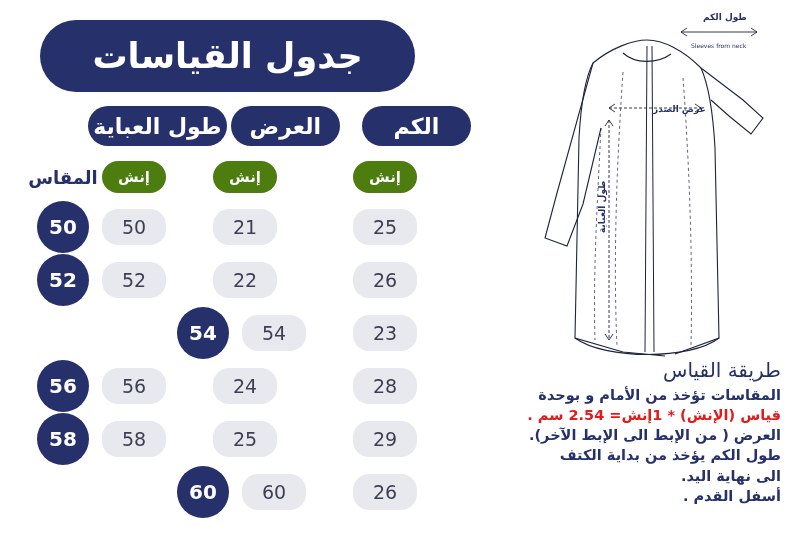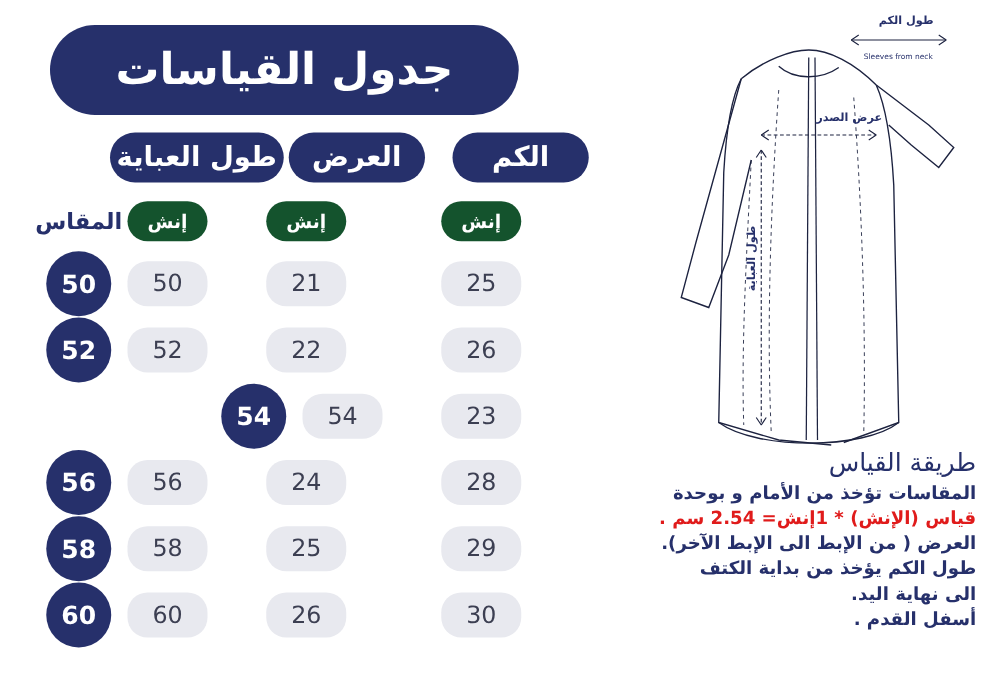--- a/index.html
+++ b/index.html
@@ -74,21 +74,21 @@
 
   .unit-row {
     display: flex;
     flex-direction: row;
     align-items: center;
     height: 46px;
     padding-right: 12px;
     margin-top: 6px;
   }
   .unit-cell {
-    background: #14532d;
+    background: #4d7c0f;
     color: #ffffff;
     border-radius: 16px;
     height: 32px;
     display: flex;
     align-items: center;
     justify-content: center;
     font-size: 15px;
     font-weight: bold;
   }
   .u-size { width: 78px; background: transparent; color: #26306b; font-size: 18px; }
@@ -237,21 +237,20 @@
     </div>
 
     <div class="data-row">
       <div class="cell c-slv">29</div>
       <div class="cell c-wid">25</div>
       <div class="cell c-len">58</div>
       <div class="size-badge">58</div>
     </div>
 
     <div class="data-row">
-      <div class="cell c-slv">30</div>
       <div class="cell c-wid">26</div>
       <div class="cell c-len">60</div>
       <div class="size-badge">60</div>
     </div>
 
   </div>
 
   <div class="illus">
     <svg width="284" height="385" viewBox="0 0 284 385">
       <g fill="none" stroke="#1d2340" stroke-width="1.1">
@@ -287,21 +286,21 @@
         <path d="M104,100 L110,96 M104,100 L110,104"></path>
         <path d="M196,100 L190,96 M196,100 L190,104"></path>
 
         <path d="M104,112 L104,332" stroke-dasharray="3 2"></path>
         <path d="M104,112 L100,118 M104,112 L108,118"></path>
         <path d="M104,332 L100,326 M104,332 L108,326"></path>
       </g>
     </svg>
     <div class="ill-label" style="left:182px; top:4px;margin-left:16px;">طول الكم</div>
     <div class="ill-label-en" style="left:186px; top:34px;">Sleeves from neck</div>
-    <div class="ill-label" style="left:148px; top:82px;">عرض الصدر</div>
+    <div class="ill-label" style="left:148px; top:96px;">عرض الصدر</div>
     <div class="ill-label-vert" style="left:92px; top:225px;">طول العباية</div>
   </div>
 
   <div class="instructions">
     <div class="instr-title">طريقة القياس</div>
     <div class="instr-item">المقاسات تؤخذ من الأمام و بوحدة</div>
     <div class="instr-item hl-red">قياس (الإنش) * 1إنش= 2.54 سم .</div>
     <div class="instr-item">العرض ( من الإبط الى الإبط الآخر).</div>
     <div class="instr-item">طول الكم يؤخذ من بداية الكتف</div>
     <div class="instr-item">الى نهاية اليد.</div>

